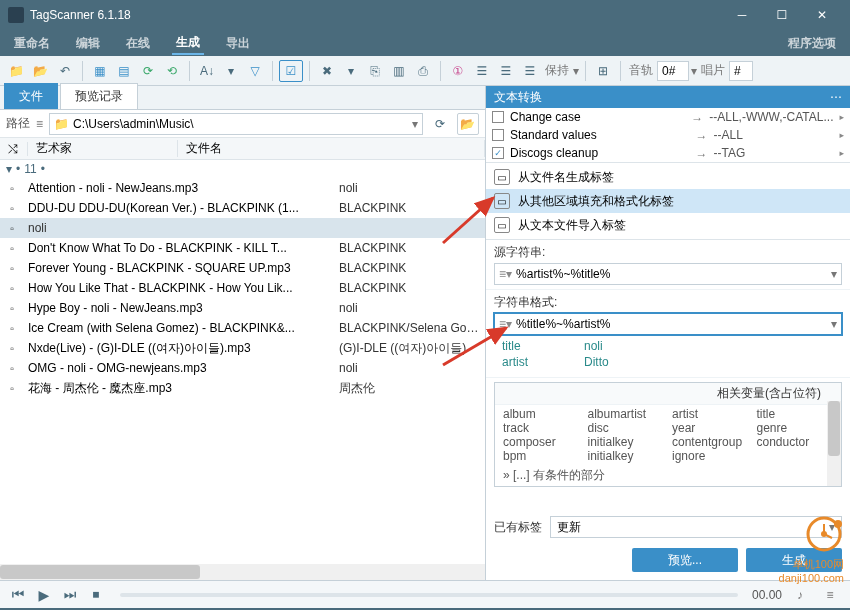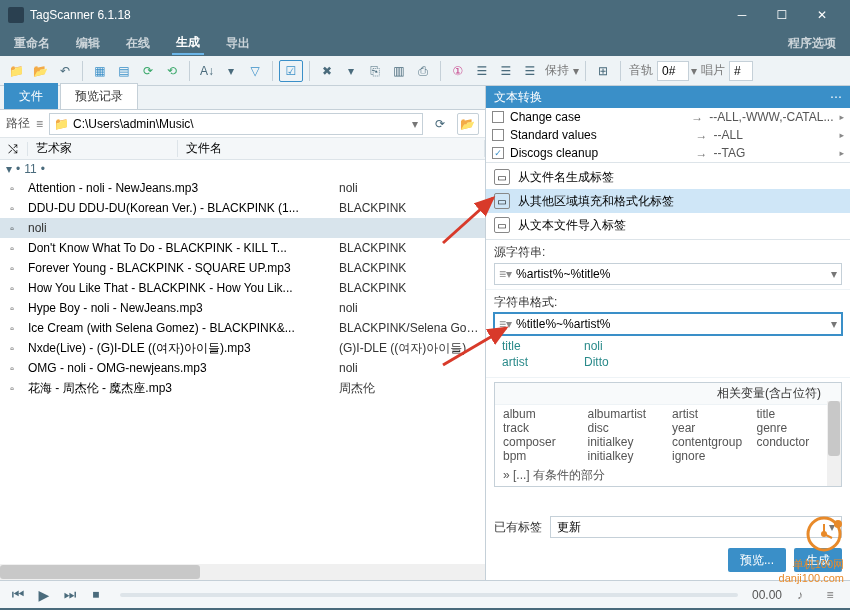--- a/index.html
+++ b/index.html
@@ -95,21 +95,21 @@
 .vhandle { position: absolute; top: 0; width: 12px; left: 1px; height: 55px; background: #c8c8c8; border-radius: 3px; }
 
 
 .rbottom { margin-top: auto; padding: 6px 8px; display: flex; align-items: center; gap: 8px; }
 .rbottom .lbl2 { color: #333; }
 .rbottom .combo2 { flex: 1; border: 1px solid #c5d0d8; height: 22px; display: flex; align-items: center; padding: 0 6px; }
 .rbottom .combo2 .arrow { margin-left: auto; color: #777; }
 
 
 .actions { padding: 4px 8px 8px; display: flex; gap: 8px; justify-content: flex-end; }
-.btn { height: 24px; padding: 0 12px; border-radius: 2px; cursor: pointer; display: flex; align-items: center; }
+.btn { height: 24px; padding: 0 36px; border-radius: 2px; cursor: pointer; display: flex; align-items: center; }
 .btn.primary { background: #3a8fc8; color: #fff; }
 .btn.preview { background: #3a8fc8; color: #fff; }
 
 
 .playerbar { height: 28px; border-top: 1px solid #c5d0d8; background: #f4f7f9; display: flex; align-items: center; padding: 0 8px; gap: 6px; }
 .pbtn { width: 20px; height: 20px; display: flex; align-items: center; justify-content: center; color: #4a6b7c; cursor: pointer; font-size: 14px; }
 .ptrack { flex: 1; height: 4px; background: #dde4e9; border-radius: 2px; margin: 0 8px; }
 .ptime { color: #555; }
 .pmenu { width: 24px; text-align: center; color: #777; cursor: pointer; }
 

